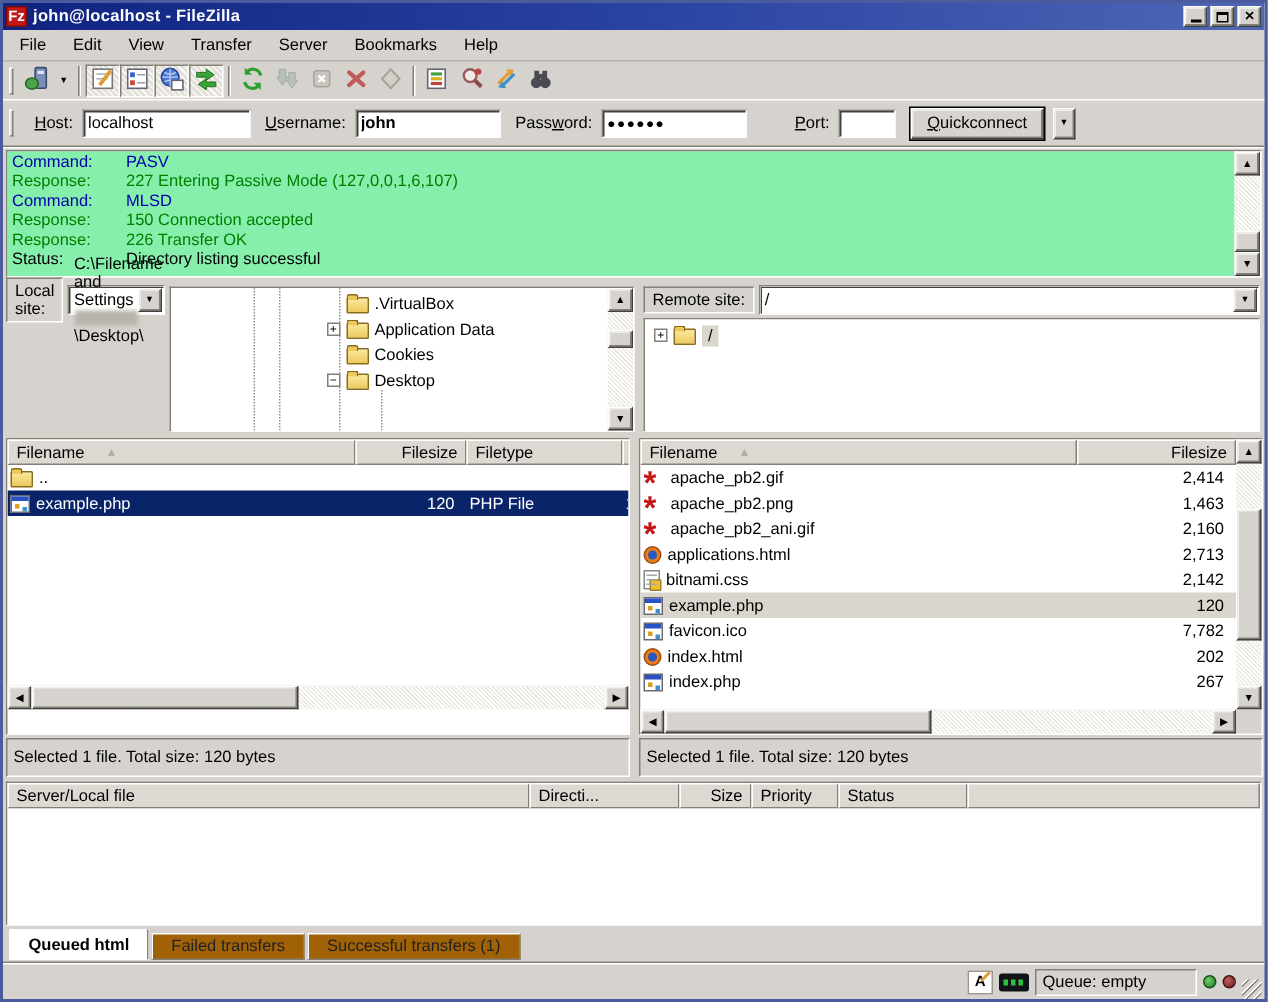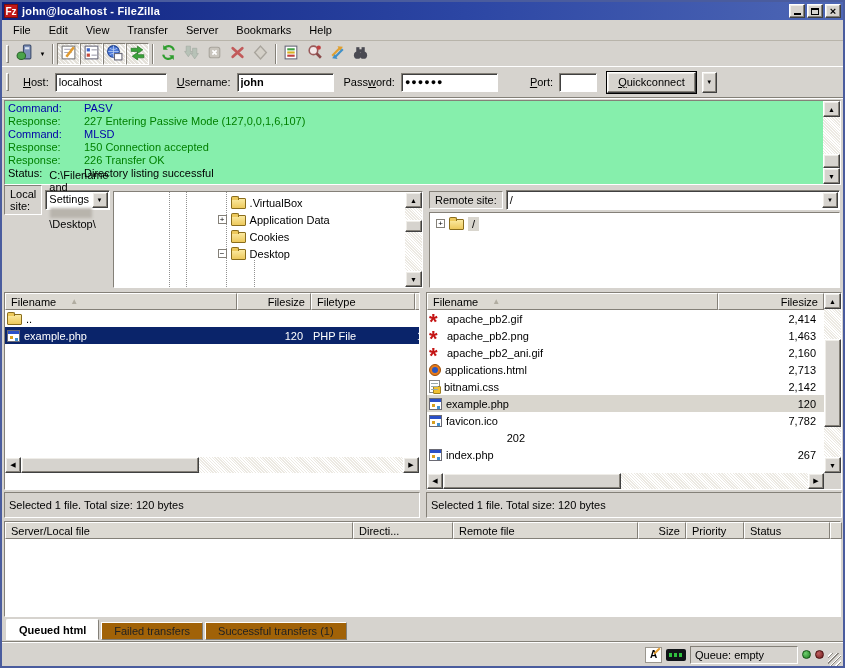--- a/index.html
+++ b/index.html
@@ -525,20 +525,24 @@
                 <span class="cell rc-size num">120</span>
               </div>
             <div class="file-row">
                 <span class="cell rc-name">
                   <span class="ic ic-win"></span>
                   <span>favicon.ico</span>
                 </span>
                 <span class="cell rc-size num">7,782</span>
               </div>
             <div class="file-row">
+                <span class="cell rc-name">
+                  <span class="ic ic-ff"></span>
+                  <span>index.html</span>
+                </span>
                 <span class="cell rc-size num">202</span>
               </div>
             <div class="file-row">
                 <span class="cell rc-name">
                   <span class="ic ic-win"></span>
                   <span>index.php</span>
                 </span>
                 <span class="cell rc-size num">267</span>
               </div>
           </div>
@@ -559,21 +563,20 @@
         <div style="background:#d6d3ce"></div>
       </div>
       <div class="statusline">Selected 1 file. Total size: 120 bytes</div>
     </div>
   </div>
 
   <div class="queue-wrap">
     <div class="queue-hdr">
       <span class="hcell qc1">Server/Local file</span>
       <span class="hcell qc2">Directi...</span>
-      <span class="hcell qc3">Remote file</span>
       <span class="hcell qc4 num">Size</span>
       <span class="hcell qc5">Priority</span>
       <span class="hcell qc6">Status</span>
       <span class="hcell qc7"></span>
     </div>
     <div class="queue-body"></div>
   </div>
 
   <div class="tabs-row">
     <span class="tab active">Queued html</span>

